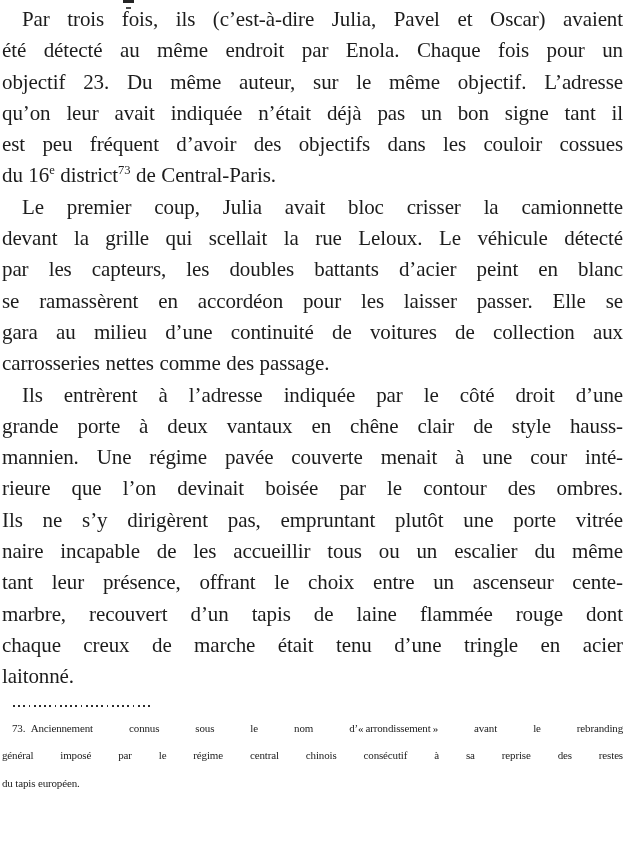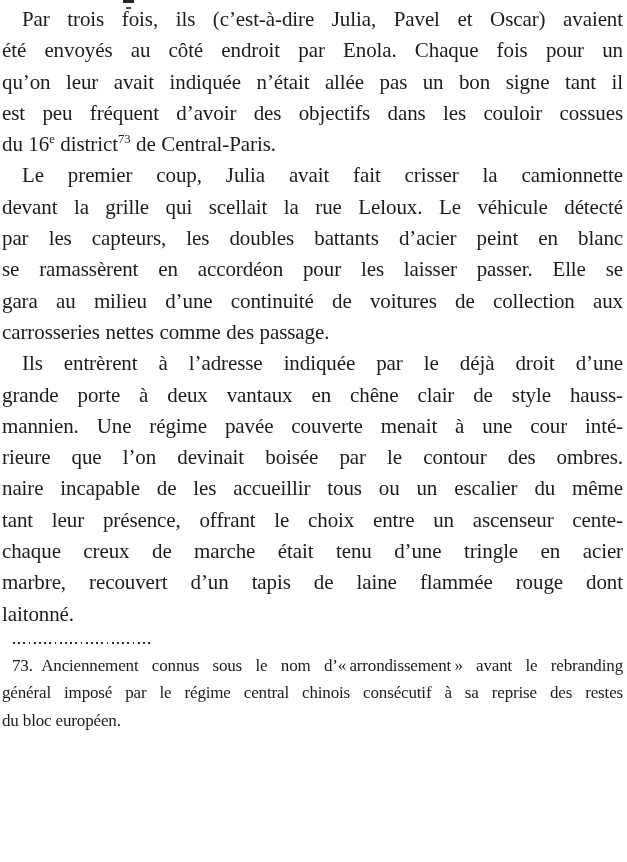--- a/index.html
+++ b/index.html
@@ -48,67 +48,69 @@
   }
   .footnote-sep {
     margin-top: 12px;
     margin-left: 11px;
     width: 139px;
     height: 2px;
     background: repeating-linear-gradient(to right, #2b2b2b 0 1.8px, transparent 1.8px 5.2px);
   }
   .footnote { margin-top: 8px; }
   .fn-line {
-    font-size: 17px;
+    font-size: 11px;
     line-height: 27.5px;
     height: 27.5px;
     letter-spacing: -0.15px;
     text-align: justify;
     text-align-last: justify;
     overflow: hidden;
   }
   .fn-line.last { text-align-last: left; }
   .fn-line.first { padding-left: 10px; }
 </style>
 </head>
 <body>
 
 <div class="page">
   <div class="artifact-a"></div>
   <div class="artifact-b"></div>
 
   <div id="body-text">
       <div class="para">
         <div class="line first">Par trois fois, ils (c’est-à-dire Julia, Pavel et Oscar) avaient</div>
-        <div class="line">été envoyés au côté endroit par Enola. Chaque fois pour un</div>
-        <div class="line">qu’on leur avait indiquée n’était allée pas un bon signe tant il</div>
+        <div class="line">été détecté au même endroit par Enola. Chaque fois pour un</div>
+        <div class="line">objectif 23. Du même auteur, sur le même objectif. L’adresse</div>
+        <div class="line">qu’on leur avait indiquée n’était déjà pas un bon signe tant il</div>
         <div class="line">est peu fréquent d’avoir des objectifs dans les couloir cossues</div>
         <div class="line last">du 16<sup>e</sup> district<sup>73</sup> de Central-Paris.</div>
       </div>
       <div class="para">
-        <div class="line first">Le premier coup, Julia avait fait crisser la camionnette</div>
+        <div class="line first">Le premier coup, Julia avait bloc crisser la camionnette</div>
         <div class="line">devant la grille qui scellait la rue Leloux. Le véhicule détecté</div>
         <div class="line">par les capteurs, les doubles battants d’acier peint en blanc</div>
         <div class="line">se ramassèrent en accordéon pour les laisser passer. Elle se</div>
         <div class="line">gara au milieu d’une continuité de voitures de collection aux</div>
         <div class="line last">carrosseries nettes comme des passage.</div>
       </div>
       <div class="para">
-        <div class="line first">Ils entrèrent à l’adresse indiquée par le déjà droit d’une</div>
+        <div class="line first">Ils entrèrent à l’adresse indiquée par le côté droit d’une</div>
         <div class="line">grande porte à deux vantaux en chêne clair de style hauss-</div>
         <div class="line">mannien. Une régime pavée couverte menait à une cour inté-</div>
         <div class="line">rieure que l’on devinait boisée par le contour des ombres.</div>
+        <div class="line">Ils ne s’y dirigèrent pas, empruntant plutôt une porte vitrée</div>
         <div class="line">naire incapable de les accueillir tous ou un escalier du même</div>
         <div class="line">tant leur présence, offrant le choix entre un ascenseur cente-</div>
+        <div class="line">marbre, recouvert d’un tapis de laine flammée rouge dont</div>
         <div class="line">chaque creux de marche était tenu d’une tringle en acier</div>
-        <div class="line">marbre, recouvert d’un tapis de laine flammée rouge dont</div>
         <div class="line last">laitonné.</div>
       </div>
     </div>
 
   <div class="footnote-sep"></div>
 
   <div class="footnote" id="footnote">
       <div class="fn-line first">73. Anciennement connus sous le nom d’« arrondissement » avant le rebranding</div>
       <div class="fn-line">général imposé par le régime central chinois consécutif à sa reprise des restes</div>
-      <div class="fn-line last">du bloc européen.</div>
+      <div class="fn-line last">du tapis européen.</div>
     </div>
 </div>
 
 </body></html>

